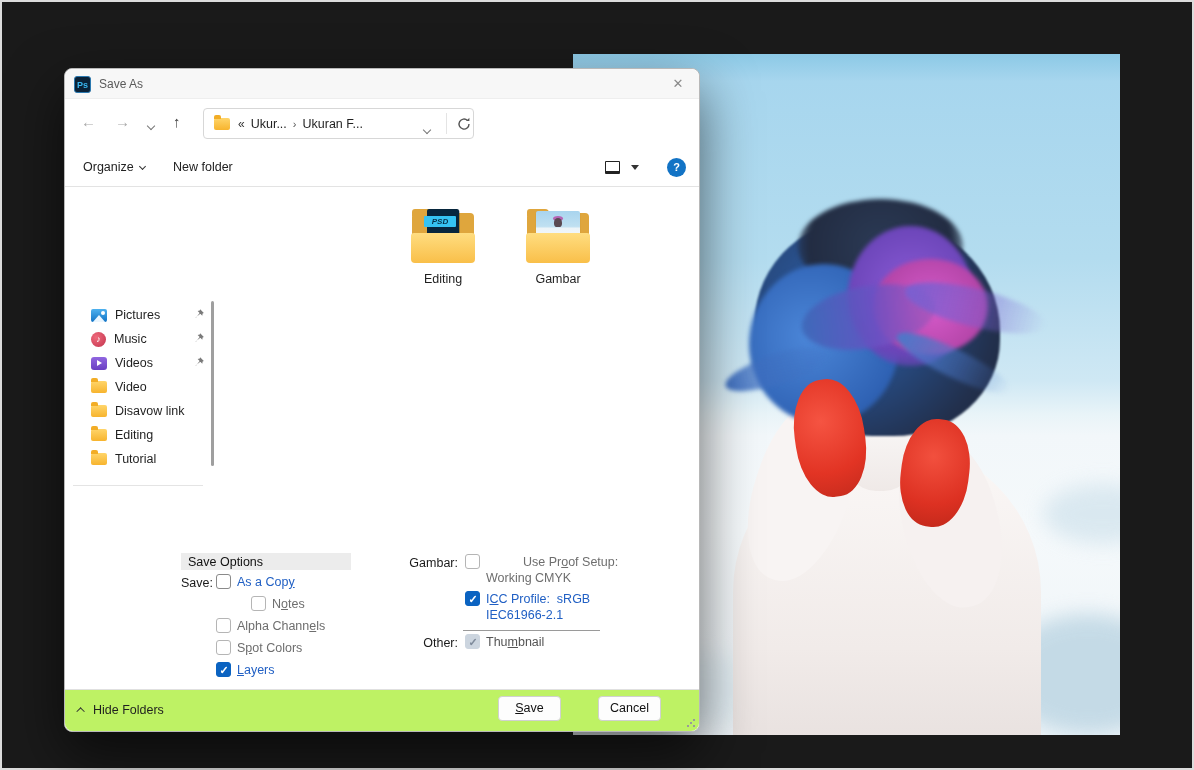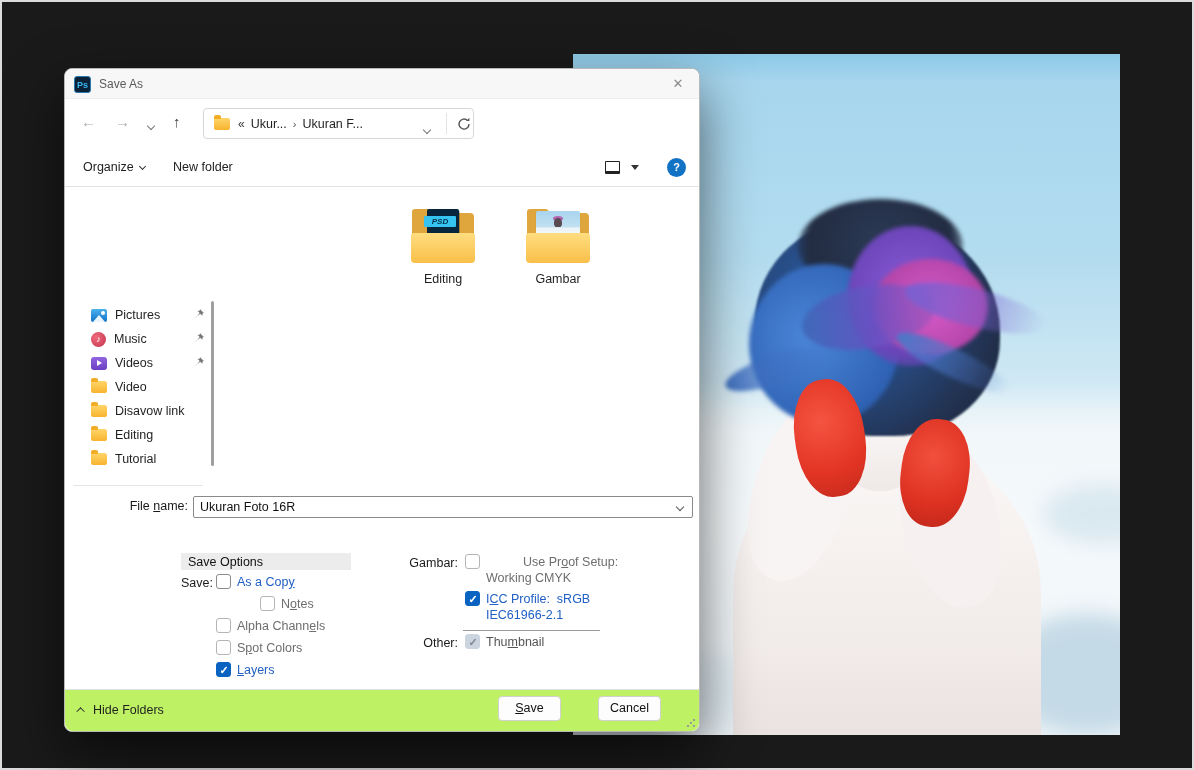--- a/index.html
+++ b/index.html
@@ -282,36 +282,29 @@
               <span class="thumb-hair"></span>
                 <span class="thumb-person"></span>
             </div>
             <div class="bf-front"></div>
           </div>
           <div class="tile-label">Gambar</div>
         </div>
       </div>
     </div>
 
-    <div class="fieldrow row-filename">
-      <span class="flabel">File <u>n</u>ame:</span>
-      <span class="combo">
-        <input value="Ukuran Foto 16R" style="">
-        <span class="chev"></span>
-      </span>
-    </div>
 
     <div class="opt-header">Save Options</div>
     <span class="opt-label" style="left:68px; top:507px; width:80px;">Save:</span>
 
     <div class="cbrow" style="left:151px; top:505px;">
       <span class="cb"></span>
       <span class="cblabel">As a Cop<u>y</u></span>
     </div>
-    <div class="cbrow" style="left:165px; top:527px;padding-left:30px;">
+    <div class="cbrow" style="left:156px; top:527px;padding-left:30px;">
       <span class="cb disabled"></span>
       <span class="cblabel disabled">N<u>o</u>tes</span>
     </div>
     <div class="cbrow" style="left:151px; top:549px;">
       <span class="cb disabled"></span>
       <span class="cblabel disabled">Alpha Chann<u>e</u>ls</span>
     </div>
     <div class="cbrow" style="left:151px; top:571px;">
       <span class="cb disabled"></span>
       <span class="cblabel disabled">S<u>p</u>ot Colors</span>

